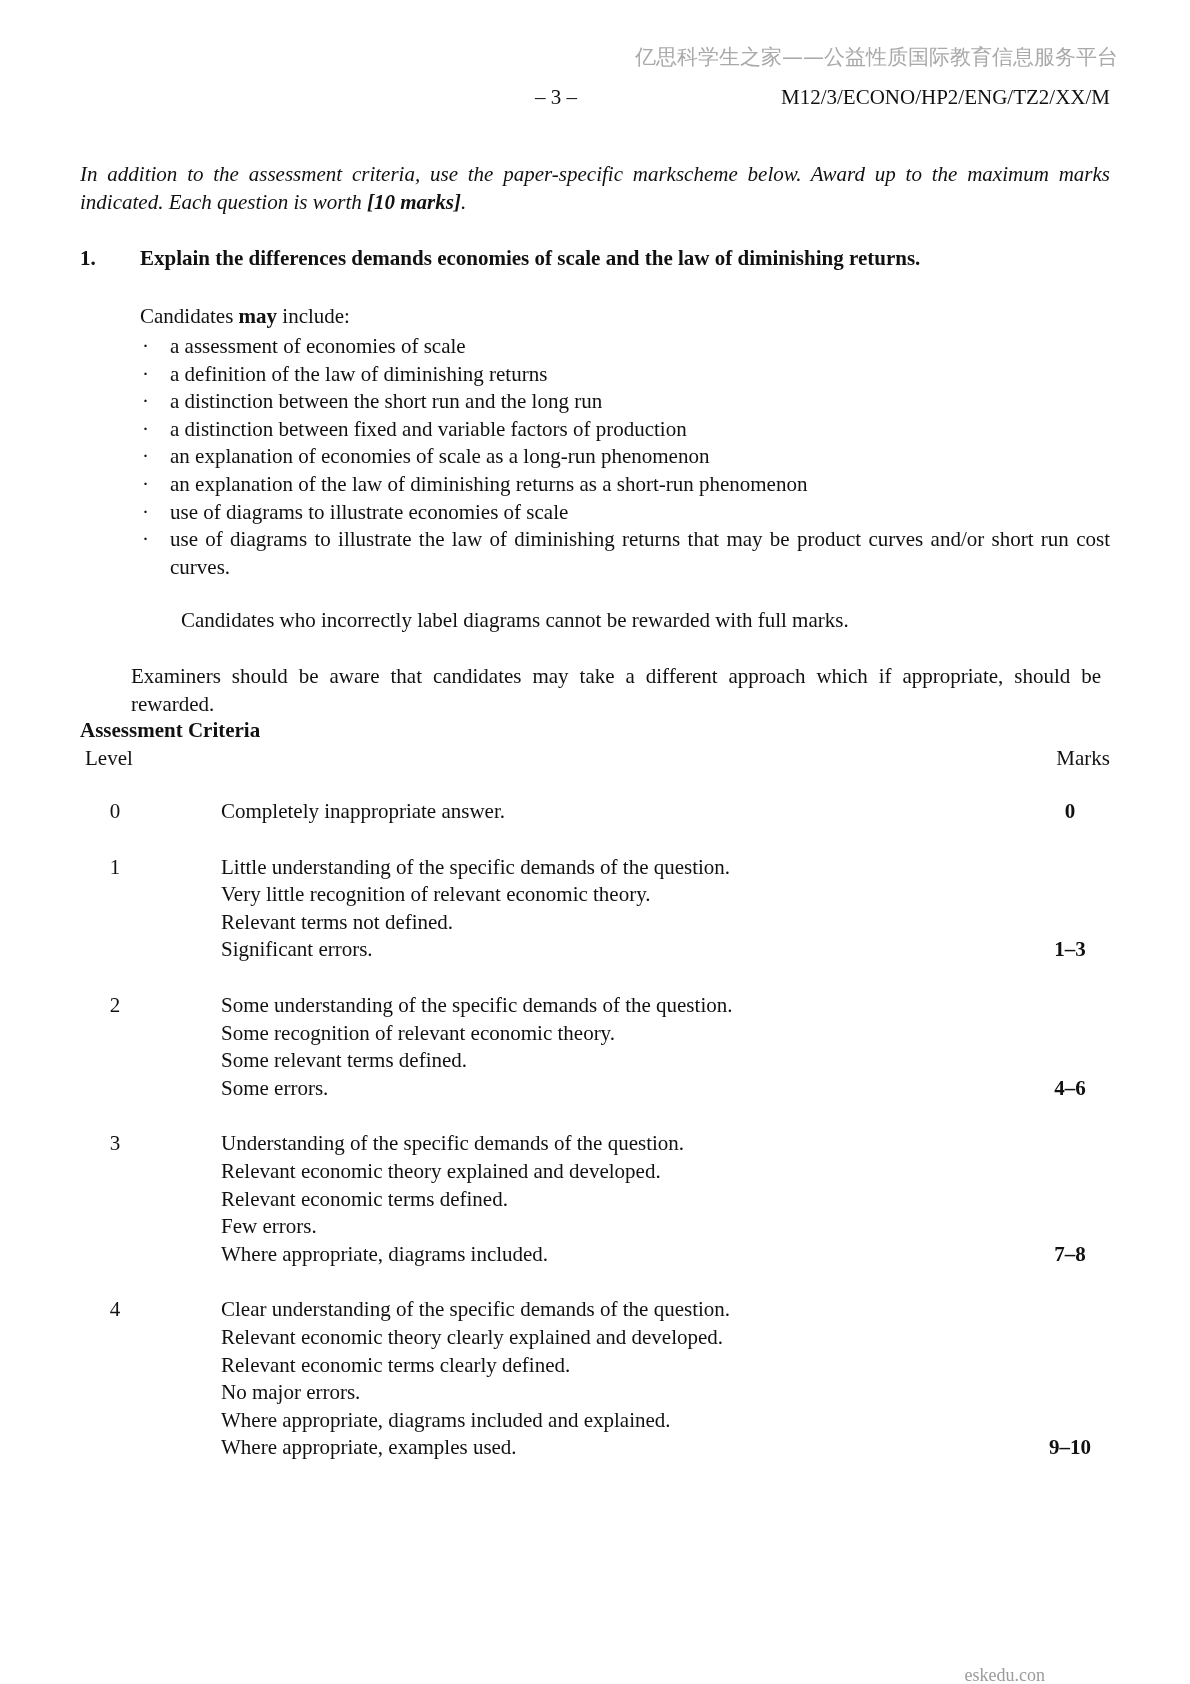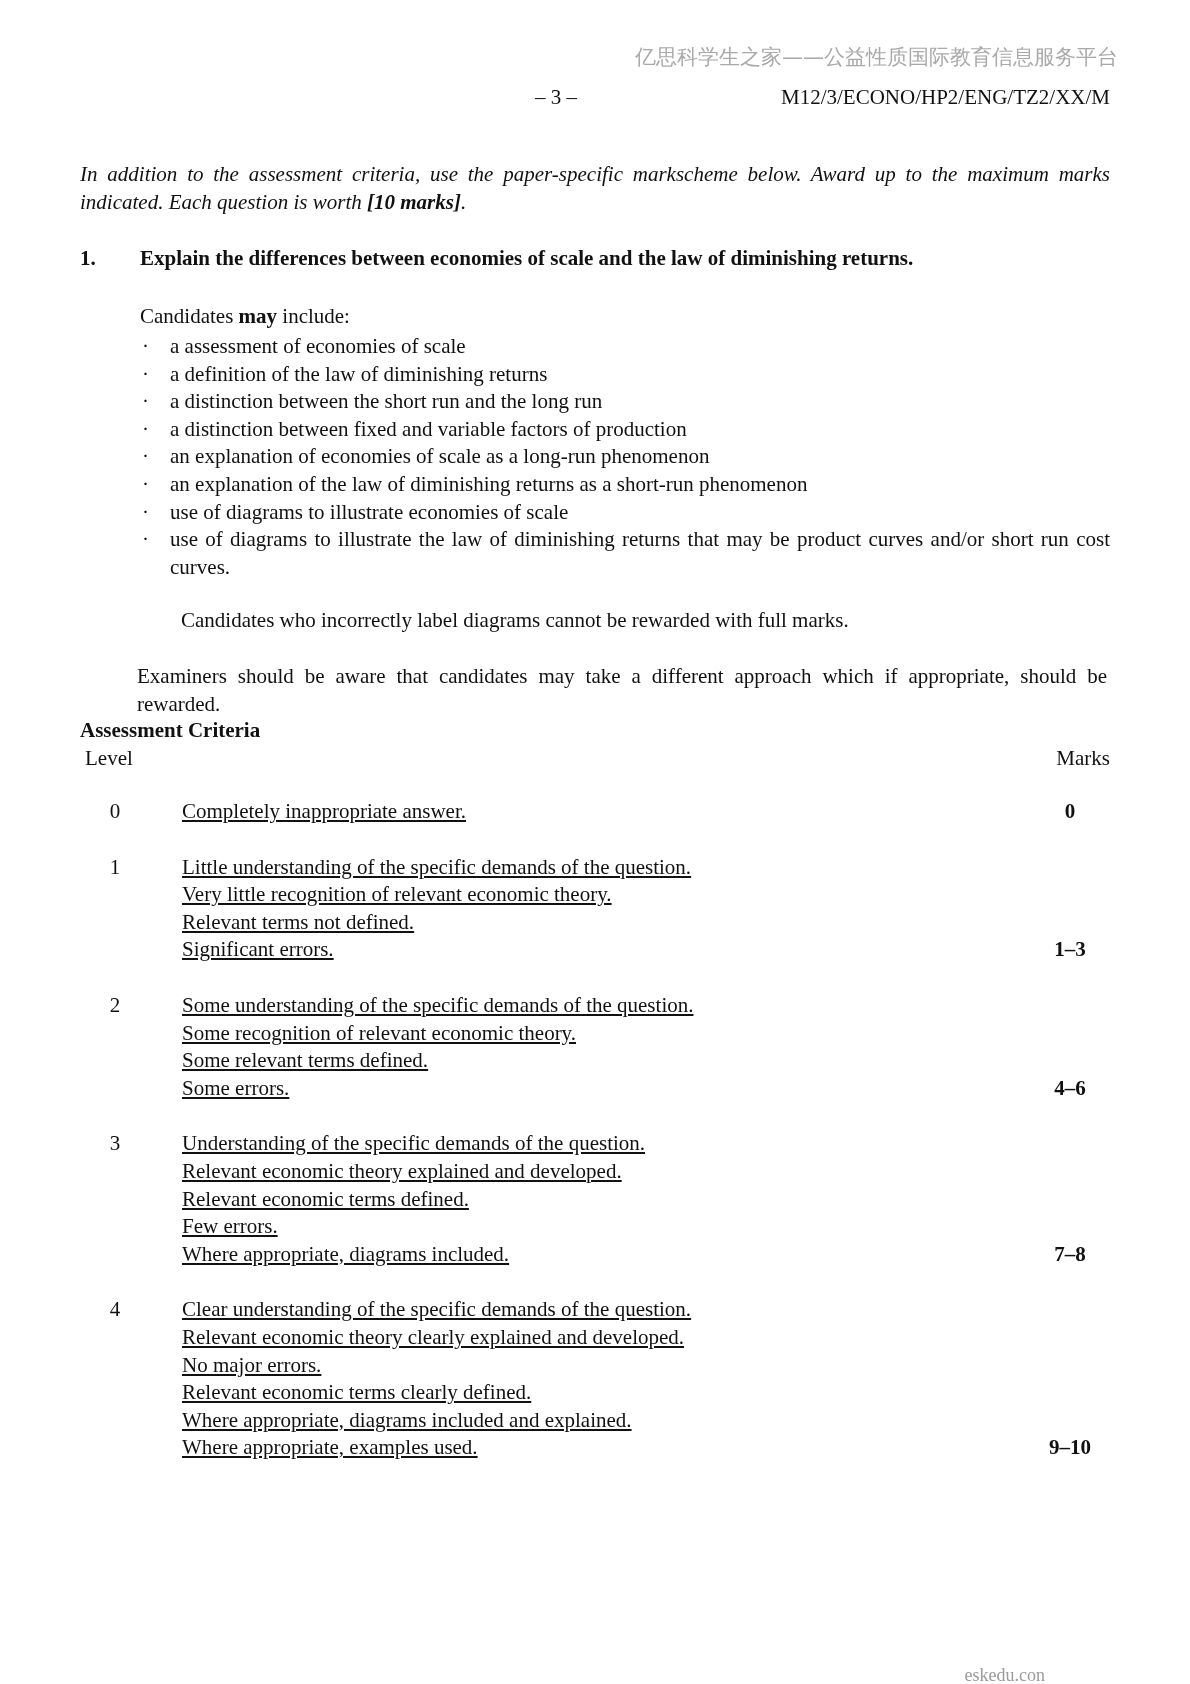--- a/index.html
+++ b/index.html
@@ -25,30 +25,30 @@
   .intro b { font-style:italic; }
   .q-title-row { position:absolute; top:245px; left:80px; width:1070px; display:flex; }
   .q-num { width:60px; font-weight:bold; flex:0 0 60px; }
   .q-title { font-weight:bold; white-space:nowrap; }
   .lead { position:absolute; top:303px; left:140px; width:970px; }
   .bullets { position:absolute; top:333px; left:140px; width:970px; list-style:none; }
   .bullets li { position:relative; padding-left:30px; }
   .bullets li .marker { position:absolute; left:2px; top:0; }
   .bullets li.justified { text-align:justify; }
   .note1 { position:absolute; top:607px; left:140px; width:970px;margin-left:41px; }
-  .note2 { position:absolute; top:663px; left:137px; width:970px; text-align:justify; }
+  .note2 { position:absolute; top:663px; left:131px; width:970px; text-align:justify; }
   .ac-heading { position:absolute; top:717px; left:80px; width:1030px; text-align:left; font-weight:bold; }
   .lvl-head-row { position:absolute; top:745px; left:80px; width:1030px; }
   .lvl-label { position:absolute; left:5px; top:0; }
   .marks-label { position:absolute; right:0; top:0; }
   .crit-table { position:absolute; top:798px; left:80px; width:1030px; }
   .crit-row { display:flex; align-items:stretch; }
   .crit-row + .crit-row { margin-top:28px; }
   .crit-level { flex:0 0 70px; text-align:center; }
-  .crit-desc { flex:1 1 auto; margin-left:32px;text-decoration:underline; }
+  .crit-desc { flex:1 1 auto; margin-left:71px; }
   .crit-marks {
     flex:0 0 80px; font-weight:bold; text-align:center;
     display:flex; align-items:flex-end; justify-content:center;
   }
   .watermark {
     position:absolute; top:1662px; right:145px;
     font-family:Liberation Serif, serif;
     font-size:18px; color:#9b9b9b;
   }
 </style>
@@ -61,21 +61,21 @@
 
   <div class="page-head">
     <span class="page-num">– 3 –</span>
     <span class="doc-code">M12/3/ECONO/HP2/ENG/TZ2/XX/M</span>
   </div>
 
   <p class="intro"><span>In addition to the assessment criteria, use the paper-specific markscheme below.  Award up to the maximum marks indicated.  Each question is worth </span><b>[10 marks]</b><span>.</span></p>
 
   <div class="q-title-row">
     <span class="q-num">1.</span>
-    <span class="q-title">Explain the differences between economies of scale and the law of diminishing returns.</span>
+    <span class="q-title">Explain the differences demands economies of scale and the law of diminishing returns.</span>
   </div>
 
   <p class="lead"><span>Candidates </span><b>may</b><span> include:</span></p>
 
   <ul class="bullets">
     <li><span class="marker">·</span><span>a assessment of economies of scale</span></li>
     <li><span class="marker">·</span><span>a definition of the law of diminishing returns</span></li>
     <li><span class="marker">·</span><span>a distinction between the short run and the long run</span></li>
     <li><span class="marker">·</span><span>a distinction between fixed and variable factors of production</span></li>
     <li><span class="marker">·</span><span>an explanation of economies of scale as a long-run phenomenon</span></li>
@@ -136,22 +136,22 @@
         <div>Where appropriate, diagrams included.</div>
       </div>
       <div class="crit-marks">7–8</div>
     </div>
 
     <div class="crit-row">
       <div class="crit-level">4</div>
       <div class="crit-desc">
         <div>Clear understanding of the specific demands of the question.</div>
         <div>Relevant economic theory clearly explained and developed.</div>
+        <div>Relevant economic terms clearly defined.</div>
         <div>No major errors.</div>
-        <div>Relevant economic terms clearly defined.</div>
         <div>Where appropriate, diagrams included and explained.</div>
         <div>Where appropriate, examples used.</div>
       </div>
       <div class="crit-marks">9–10</div>
     </div>
 
   </div>
 
   <div class="watermark">eskedu.con</div>
 

